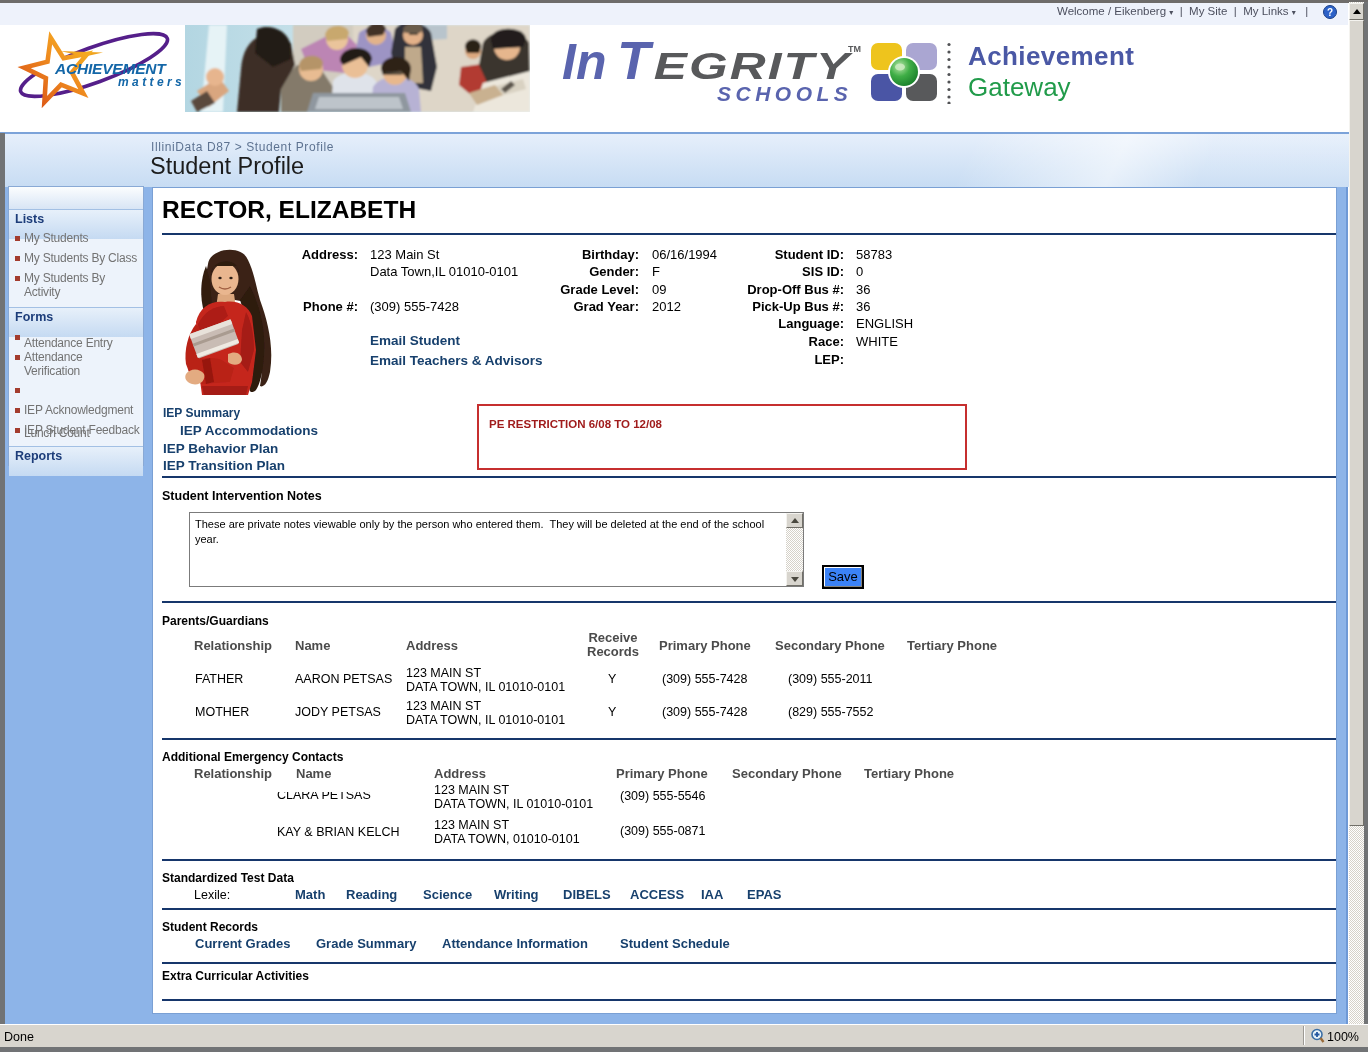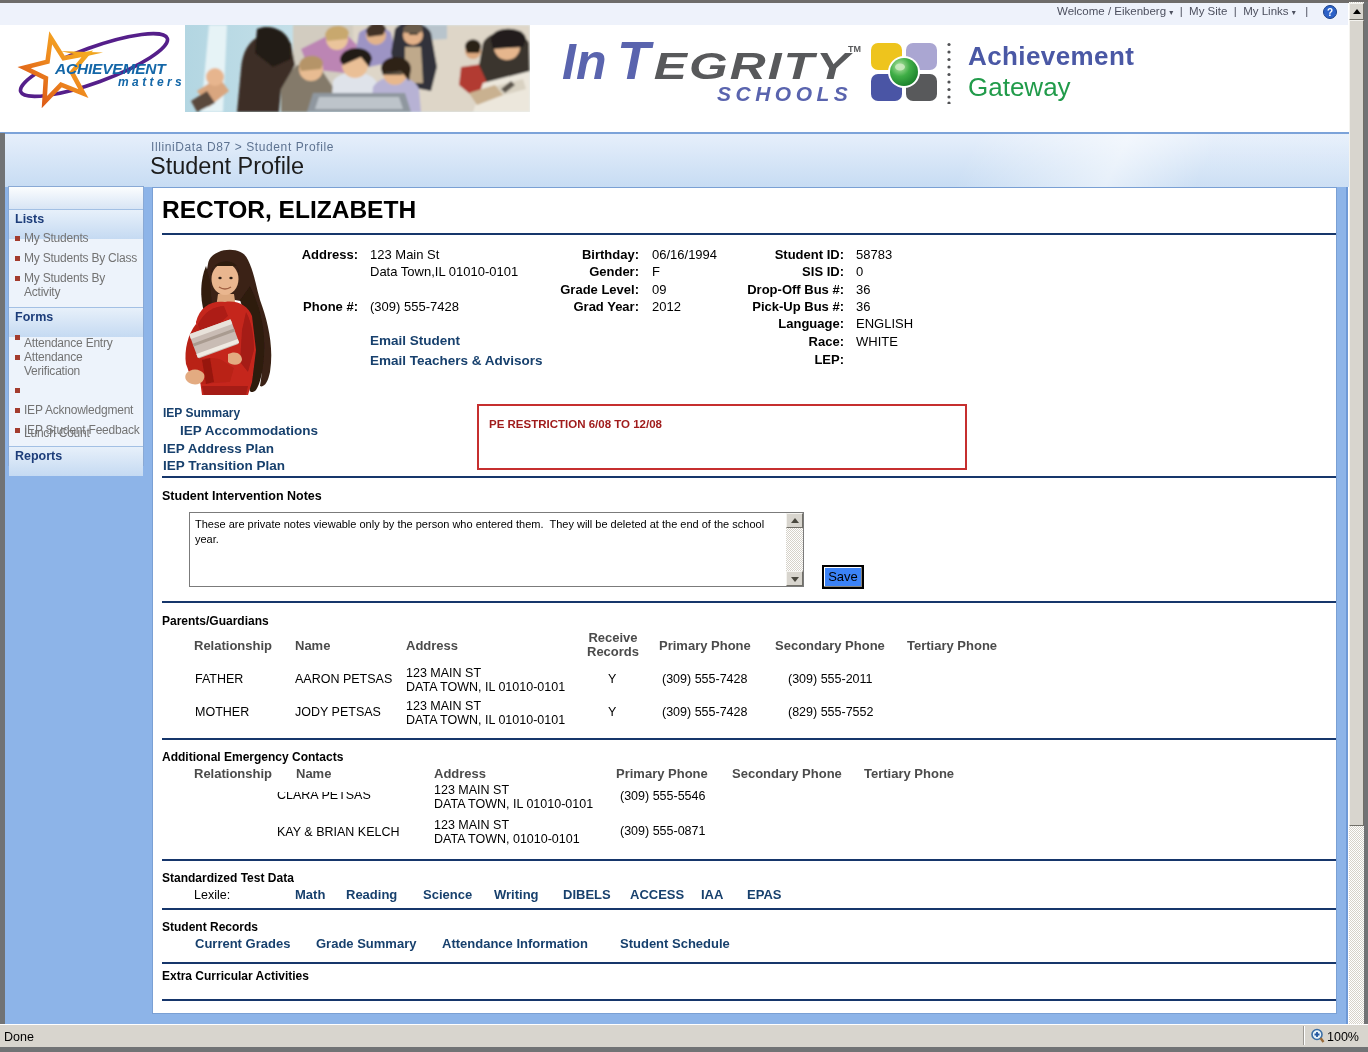--- a/index.html
+++ b/index.html
@@ -266,21 +266,21 @@
 <div class="lbl" style="left:704px;top:299px;width:140px;">Pick-Up Bus #:</div>
 <div class="val" style="left:856px;top:299px;">36</div>
 <div class="lbl" style="left:704px;top:316px;width:140px;">Language:</div>
 <div class="val" style="left:856px;top:316px;">ENGLISH</div>
 <div class="lbl" style="left:704px;top:334px;width:140px;">Race:</div>
 <div class="val" style="left:856px;top:334px;">WHITE</div>
 <div class="lbl" style="left:704px;top:352px;width:140px;">LEP:</div>
 
 <div class="abs navlink" style="left:163px;top:406px;font-size:12px;">IEP Summary</div>
 <div class="abs navlink" style="left:163px;top:423px;font-size:13.5px;margin-left:17px;">IEP Accommodations</div>
-<div class="abs navlink" style="left:163px;top:441px;font-size:13.5px;">IEP Address Plan</div>
+<div class="abs navlink" style="left:163px;top:441px;font-size:13.5px;">IEP Behavior Plan</div>
 <div class="abs navlink" style="left:163px;top:458px;font-size:13.5px;">IEP Transition Plan</div>
 
 <div class="abs" style="left:477px;top:404px;width:490px;height:66px;border:2px solid #c62f2f;"></div>
 <div class="abs" style="left:489px;top:418px;font-size:11.5px;font-weight:bold;color:#a01c1c;">PE RESTRICTION 6/08 TO 12/08</div>
 
 <div class="line" style="top:476px;"></div>
 <div class="sechead" style="left:162px;top:489px;font-size:12.5px;">Student Intervention Notes</div>
 
 <div class="abs" style="left:189px;top:512px;width:615px;height:75px;background:#fff;border:1px solid #7b7b7b;"></div>
 <div class="abs" style="left:195px;top:517px;width:588px;font-size:11px;line-height:15px;color:#000;">These are private notes viewable only by the person who entered them.&nbsp; They will be deleted at the end of the school year.</div>

